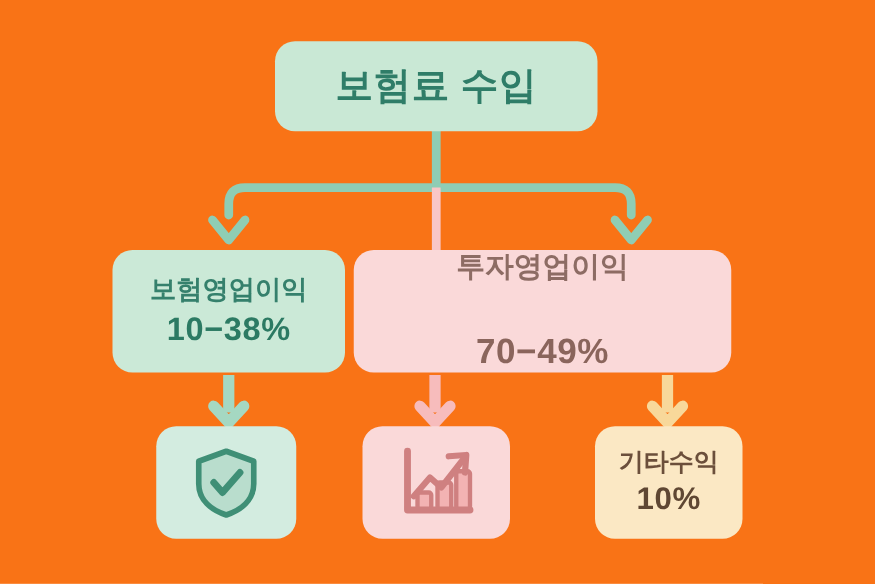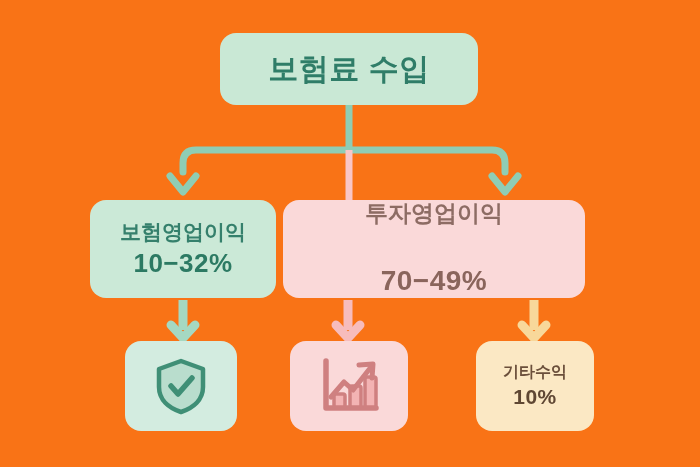--- a/index.html
+++ b/index.html
@@ -101,27 +101,27 @@
     background: #fad9d9;
   }
   #leaf-other {
     left: 476px;
     top: 341px;
     width: 118px;
     height: 90px;
     background: #fbe8c4;
   }
   #leaf-other .title {
-    font-size: 16px;
+    font-size: 20px;
     font-weight: 700;
     color: #6b4f3b;
   }
   #leaf-other .value {
     margin-top: 4px;
-    font-size: 21px;
+    font-size: 25px;
     font-weight: 700;
     color: #5f4733;
     letter-spacing: 0.5px;
   }
   .connectors {
     position: absolute;
     left: 0;
     top: 0;
     width: 700px;
     height: 467px;
@@ -157,21 +157,21 @@
     <path d="M534,300 L534,330" stroke="#f8d89a" stroke-width="9" fill="none" stroke-linecap="butt"></path>
     <path d="M522,325 L534,338 L546,325" stroke="#f8d89a" stroke-width="9" fill="none" stroke-linecap="round" stroke-linejoin="round"></path>
   </svg>
 
   <div class="node" id="node-top">
     <div class="title">보험료 수입</div>
   </div>
 
   <div class="node" id="node-insurance">
     <div class="title">보험영업이익</div>
-    <div class="value">10−32%</div>
+    <div class="value">10−38%</div>
   </div>
 
   <div class="node" id="node-investment">
     <div class="title">투자영업이익</div>
     <div class="value">70−49%</div>
   </div>
 
   <div class="node" id="leaf-shield">
     <span>
       <svg class="icon-svg" width="56" height="58" viewBox="0 0 56 58">

